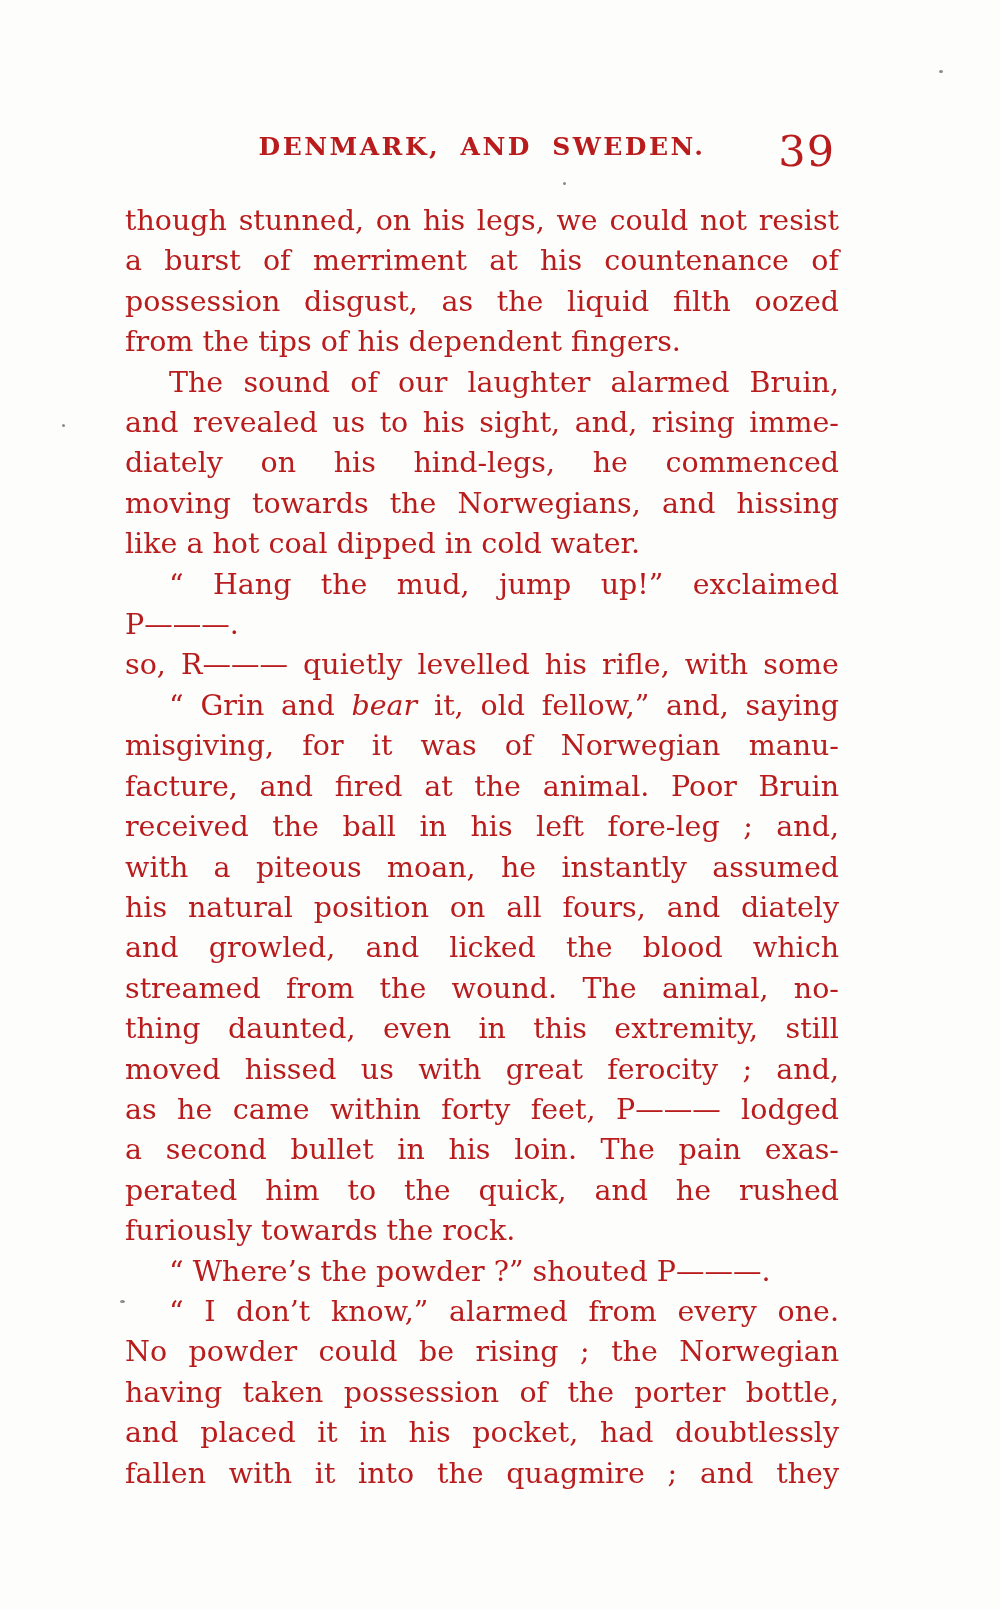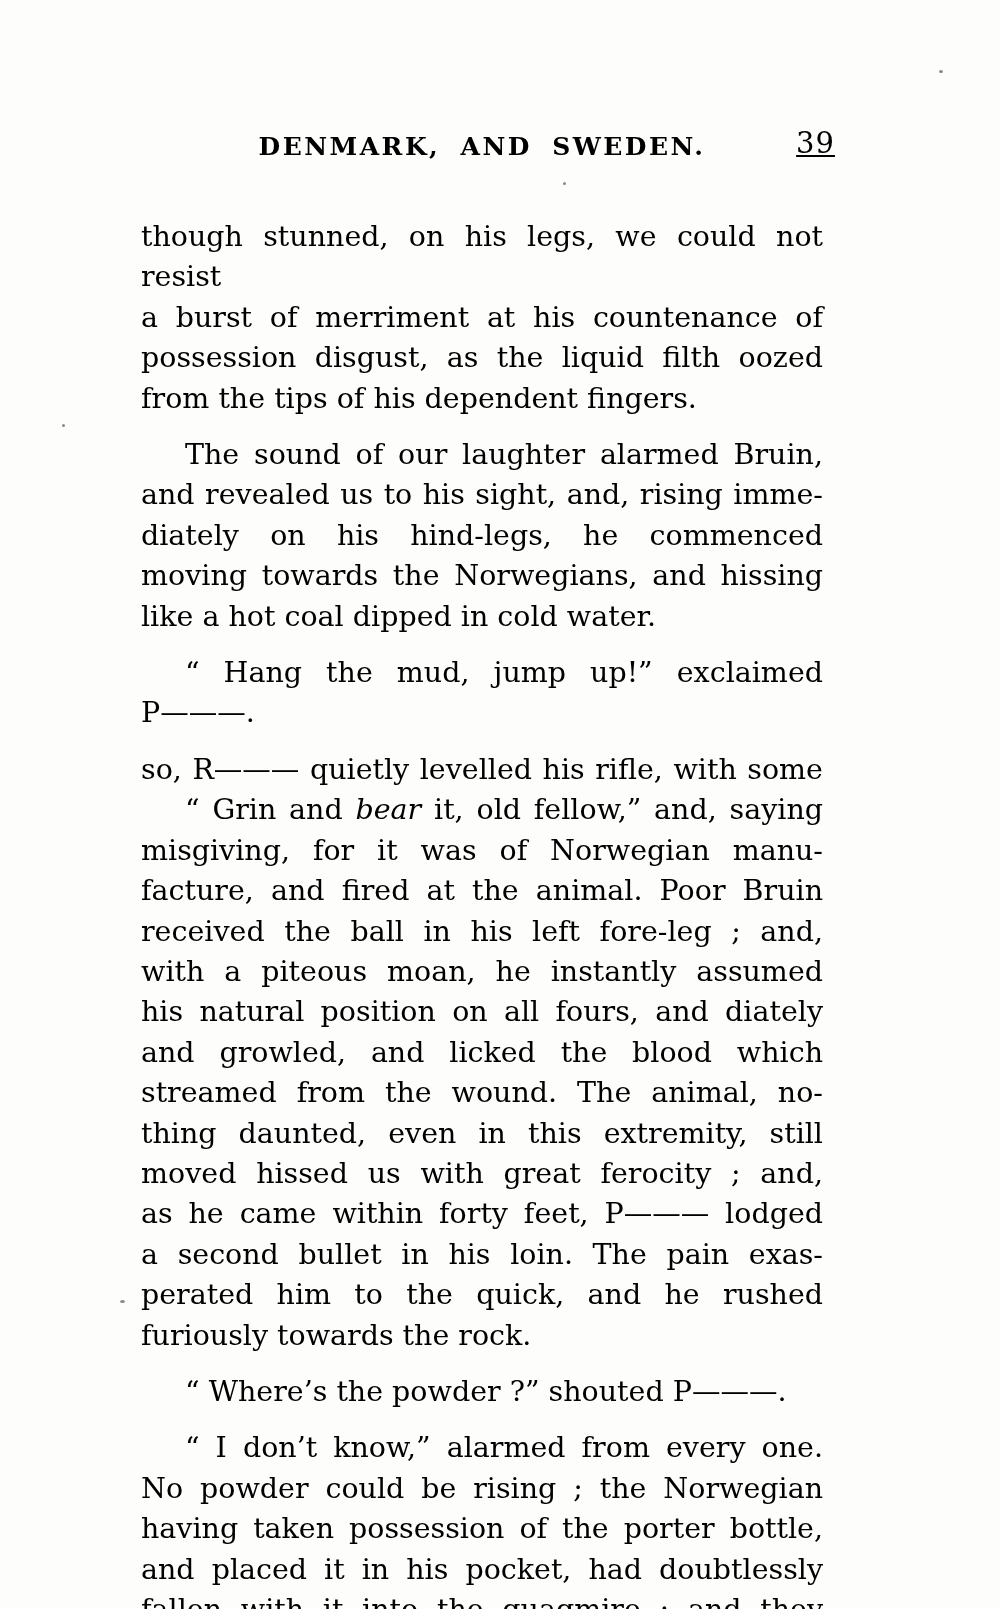--- a/index.html
+++ b/index.html
@@ -7,21 +7,21 @@
     padding: 0;
     background: #ffffff;
   }
   .page {
     position: relative;
     width: 1000px;
     height: 1609px;
     background: #fdfdfc;
     overflow: hidden;
     font-family: "DejaVu Serif", "Liberation Serif", serif;
-    color: #000000;
+    color: #b91c1c;
   }
   .page-header {
     position: absolute;
     top: 126px;
     left: 125px;
     width: 714px;
     height: 44px;
   }
   .running-title {
     position: absolute;
@@ -31,35 +31,34 @@
     text-align: center;
     font-size: 25px;
     font-weight: 700;
     letter-spacing: 2.5px;
     word-spacing: 9px;
   }
   .page-number {
     position: absolute;
     right: 4px;
     top: 0;
-    font-size: 29px;
+    font-size: 43px;
     font-weight: 400;
     letter-spacing: 1px;
-    text-decoration: underline;
   }
   .text-block {
     position: absolute;
     top: 201px;
     left: 125px;
     width: 714px;
     font-size: 28.5px;
     line-height: 40.4px;
   }
   .paragraph {
-    margin: 16px;
+    margin: 0;
     padding: 0;
   }
   .line {
     text-align: justify;
     text-align-last: justify;
     -moz-text-align-last: justify;
     text-justify: inter-word;
     white-space: normal;
   }
   .line.last {

